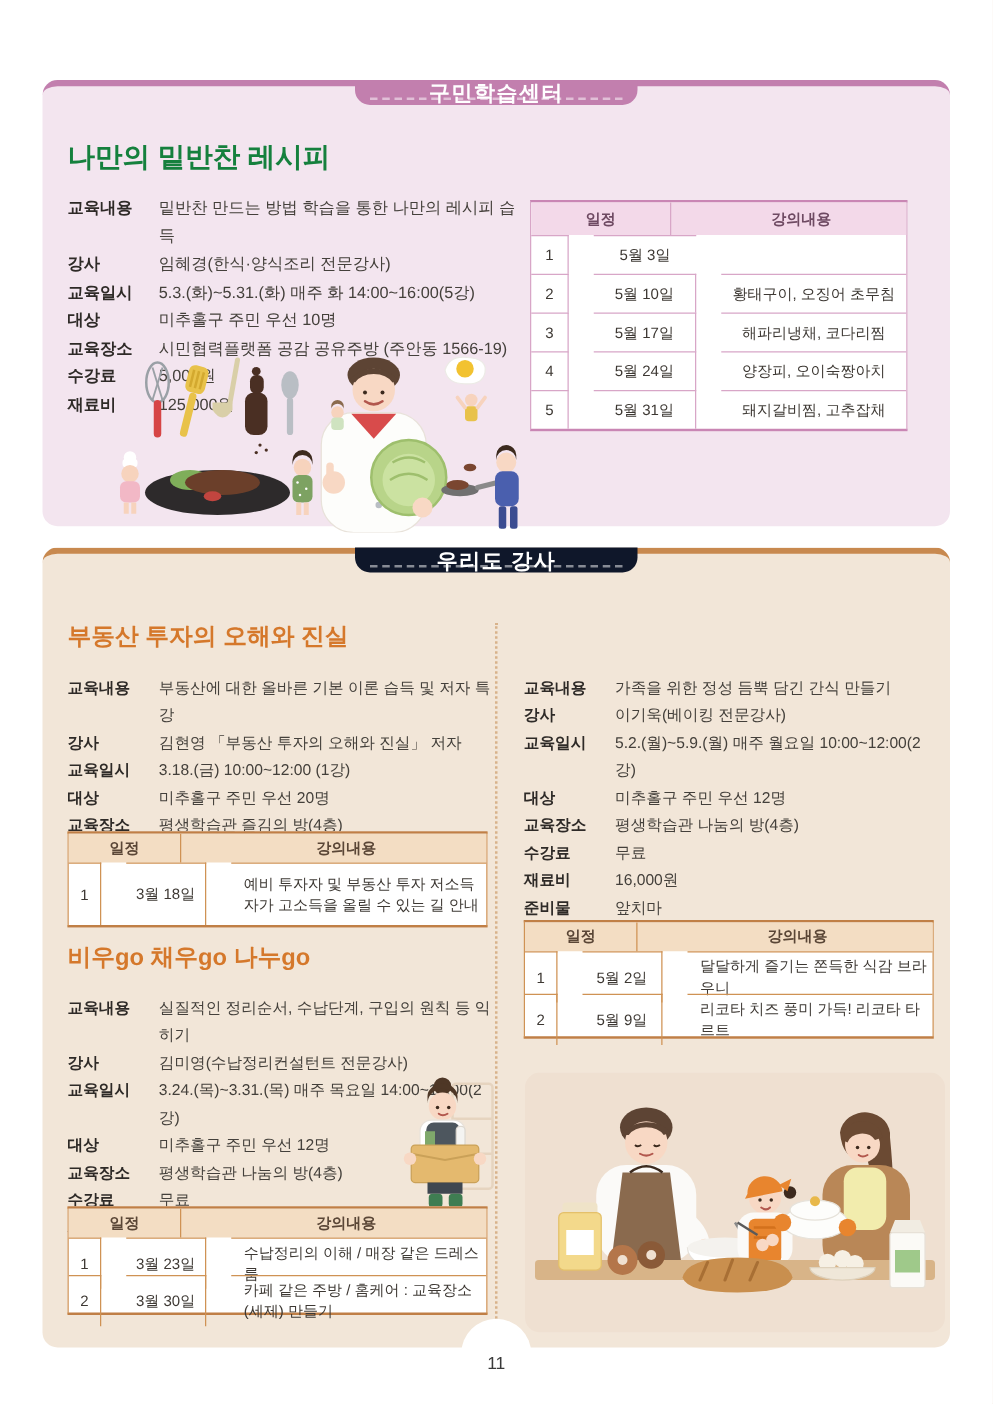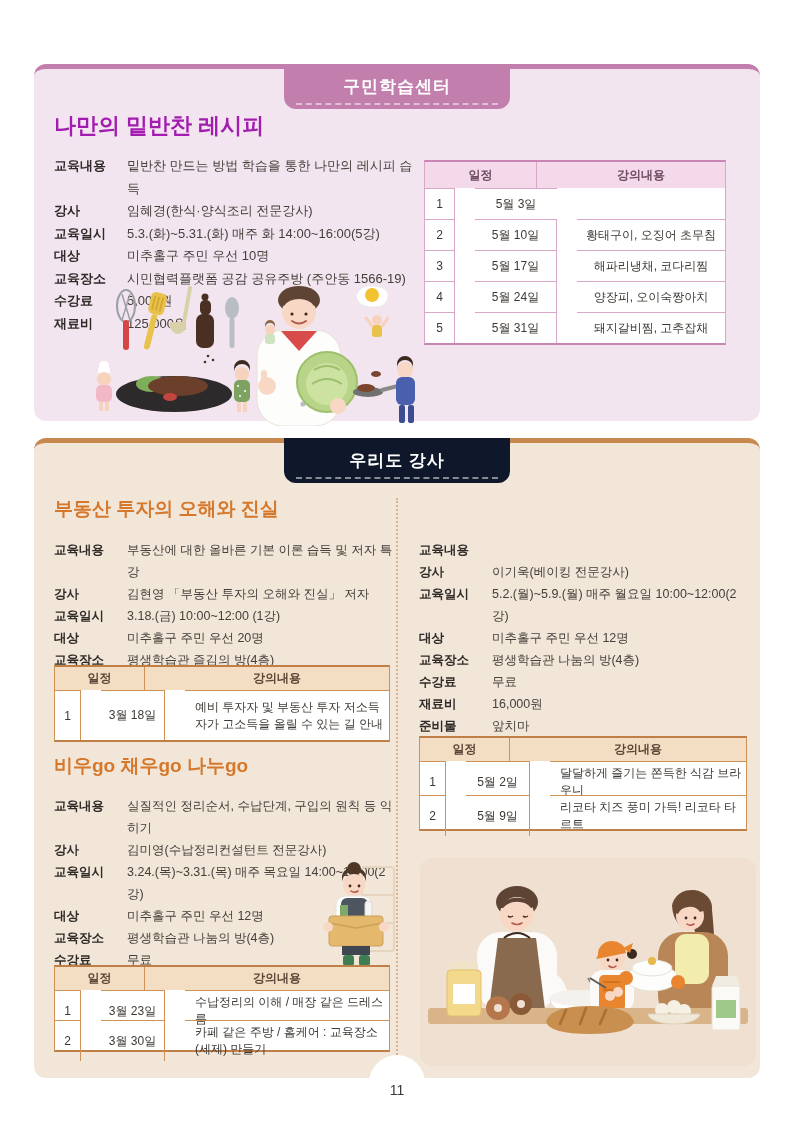--- a/index.html
+++ b/index.html
@@ -5,31 +5,31 @@
   * { margin:0; padding:0; box-sizing:border-box; }
   html,body { width:794px; height:1123px; background:#ffffff;
               font-family:"Liberation Sans","DejaVu Sans",sans-serif; color:#3d3833; }
   .stage { position:relative; width:794px; height:1123px; overflow:hidden; background:#fff; }
 
   
   .panel { position:absolute; left:34px; width:726px; border-radius:12px; }
   .panel.pink   { top:64px;  height:357px; background:#f3e5ef; border-top:5px solid #c27fae; }
   .panel.orange { top:438px; height:640px; background:#f2e6d8; border-top:5px solid #c8894f; }
 
-  .badge { position:absolute; top:-5px; left:250px; width:226px; height:45px;
+  .badge { position:absolute; top:-5px; left:250px; width:226px; height:20px;
            border-radius:0 0 12px 12px; display:flex; align-items:center; justify-content:center;
            color:#fff; font-weight:700; font-size:17px; letter-spacing:1px; }
   .badge.pink   { background:#c27fae; }
   .badge.orange { background:#0f172a; }
   .badge::after { content:""; position:absolute; left:12px; right:12px; bottom:4px;
                   border-bottom:2px dashed rgba(255,255,255,.5); }
 
   
   .ptitle { position:absolute; font-weight:700; }
-  .ptitle.pink   { color:#a21caf; font-size:22px; }
+  .ptitle.pink   { color:#15803d; font-size:22px; }
   .ptitle.orange { color:#d5782b; font-size:19px; }
 
   .details { position:absolute; }
   .drow { display:flex; line-height:22.5px; font-size:13px; }
   .panel.orange .drow { font-size:12.5px; line-height:22px; }
   .dl { display:inline-block; width:60px; flex:0 0 60px; font-weight:700; color:#2e2a27;
         text-align:justify; text-align-last:justify; margin-right:13px; }
   .dv { white-space:pre-line; color:#44403b; }
 
   
@@ -341,20 +341,21 @@
       <div class="rrow" style="height:30px;">
         <div class="cell">2</div>
         <div class="cell">3월 30일</div>
         <div class="cell left">카페 같은 주방 / 홈케어 : 교육장소(세제) 만들기</div>
       </div>
     </div>
 
     <div class="details" style="left:385px; top:96px; width:330px;">
       <div class="drow">
           <span class="dl">교육내용</span>
+          <span class="dv">가족을 위한 정성 듬뿍 담긴 간식 만들기</span>
         </div>
       <div class="drow">
           <span class="dl">강사</span>
           <span class="dv">이기욱(베이킹 전문강사)</span>
         </div>
       <div class="drow">
           <span class="dl">교육일시</span>
           <span class="dv">5.2.(월)~5.9.(월) 매주 월요일 10:00~12:00(2강)</span>
         </div>
       <div class="drow">

